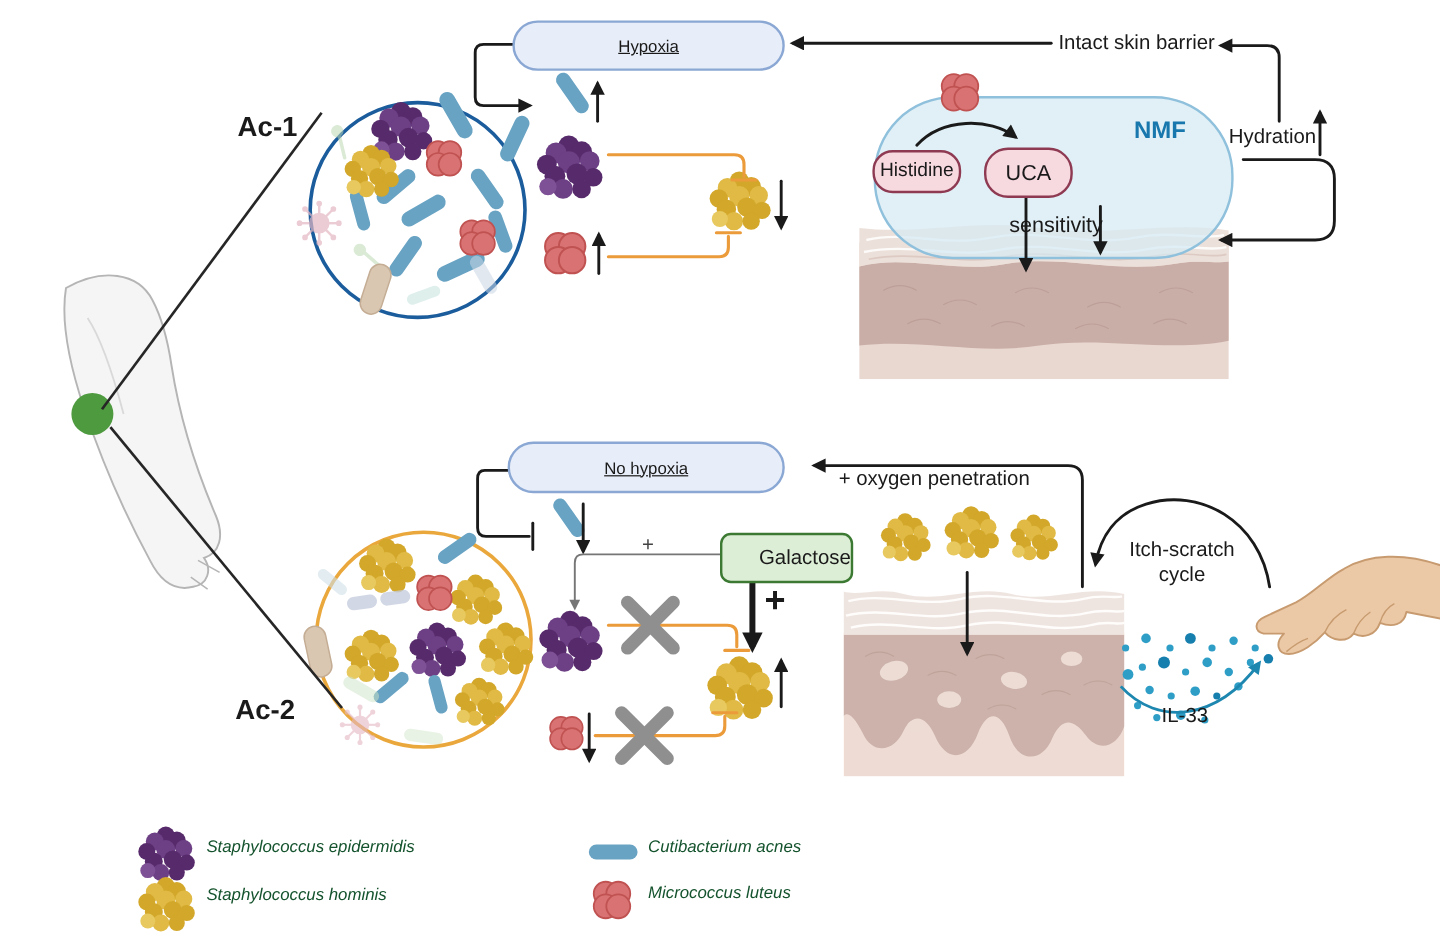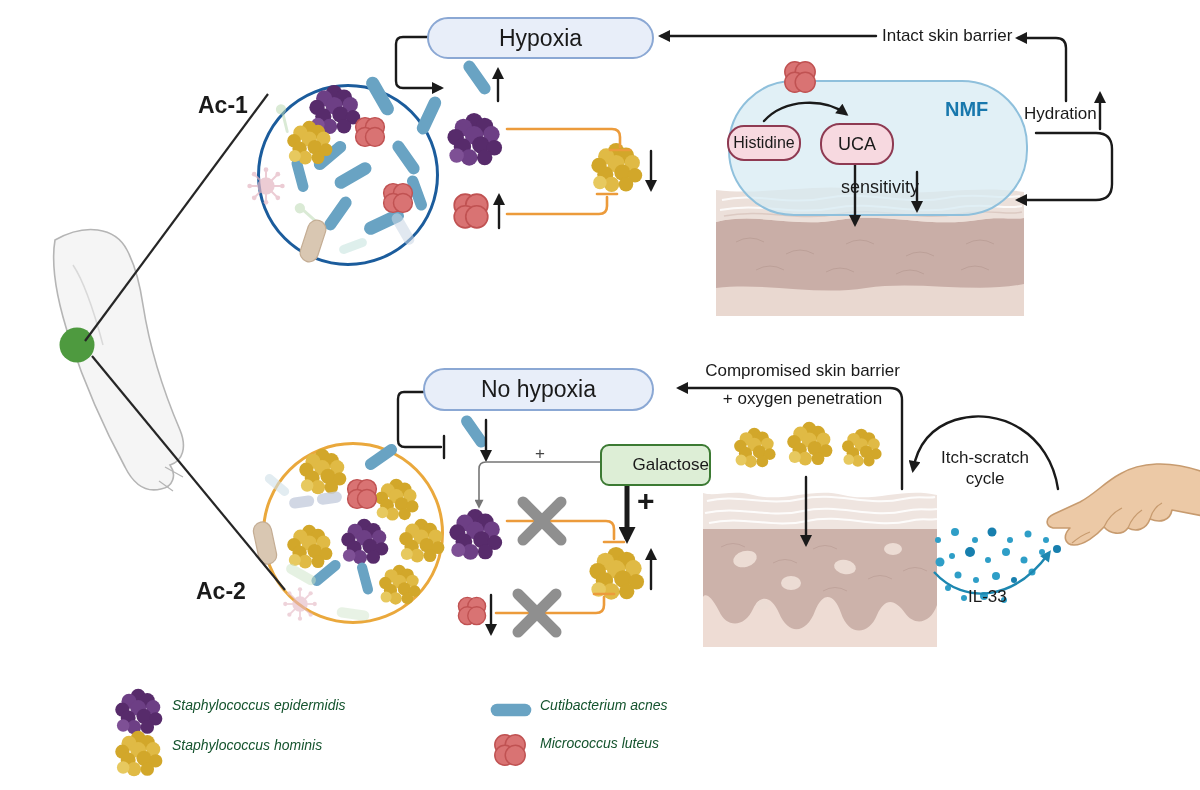--- a/index.html
+++ b/index.html
@@ -1,21 +1,21 @@
 <!DOCTYPE html>
 <html><head>
 <meta charset="utf-8">
 <style>
   html,body{margin:0;padding:0;background:#fff;}
   #canvas{position:relative;width:1200px;height:790px;background:#fff;overflow:hidden;
           font-family:"Liberation Sans",sans-serif;color:#1a1a1a;}
   .abs{position:absolute;}
   .pill{display:flex;align-items:center;justify-content:center;
         background:#e8eef9;border:2px solid #8ba8d4;border-radius:22px;
-        font-size:23px;z-index:6;}
+        font-size:14px;z-index:6;text-decoration:underline;}
   .mini-pill{display:flex;align-items:center;justify-content:center;
         background:#f7d9e0;border:2.5px solid #8e3a52;font-size:16px;z-index:6;}
   .box-green{display:flex;align-items:center;justify-content:flex-end;
         background:#ddeed6;border:2.5px solid #3c7a33;border-radius:9px;
         font-size:17px;z-index:6;}
   .lbl{z-index:7;white-space:nowrap;}
   .bold-lbl{font-weight:bold;font-size:23px;z-index:7;}
   .nmf-bubble{background:rgba(213,234,243,.72);border:2px solid #8fc0dc;
         border-radius:66px;z-index:3;}
   .petri{border-radius:50%;background:#fff;z-index:3;}
@@ -409,22 +409,21 @@
     <span>UCA</span>
   </div>
   <div class="abs box-green" style="left:600px;top:444px;width:107px;height:38px;">
     <span>Galactose</span>
   </div>
 
   <div class="abs lbl" style="left:882px;top:26px;font-size:17px;">Intact skin barrier</div>
   <div class="abs lbl" style="left:1024px;top:104px;font-size:17px;">Hydration</div>
   <div class="abs lbl" style="left:945px;top:98px;font-size:20px;font-weight:bold;color:#1878ad;">NMF</div>
   <div class="abs lbl" style="left:841px;top:177px;font-size:18px;">sensitivity</div>
-  <div class="abs lbl ctr" style="left:700px;top:361px;width:205px;font-size:17px;">Compromised skin barrier</div>
-  <div class="abs lbl ctr" style="left:700px;top:389px;width:205px;font-size:17px;">+ oxygen penetration</div>
+  <div class="abs lbl ctr" style="left:676px;top:389px;width:205px;font-size:17px;">+ oxygen penetration</div>
   <div class="abs lbl ctr" style="left:930px;top:448px;width:110px;font-size:17px;">Itch-scratch</div>
   <div class="abs lbl ctr" style="left:930px;top:469px;width:110px;font-size:17px;">cycle</div>
   <div class="abs lbl" style="left:968px;top:587px;font-size:17px;">IL-33</div>
   <div class="abs bold-lbl" style="left:198px;top:92px;">Ac-1</div>
   <div class="abs bold-lbl" style="left:196px;top:578px;">Ac-2</div>
   <div class="abs lbl" style="left:535px;top:444px;font-size:17px;color:#444;">+</div>
   <div class="abs lbl" style="left:637px;top:484px;font-size:30px;font-weight:bold;">+</div>
 
   <svg class="abs icon" style="left:114px;top:688px;width:50px;height:50px;">
       <use href="#s-staph" style="--c1:#572b6b;--c2:#6d3f85;--c3:#7e5095"></use>

